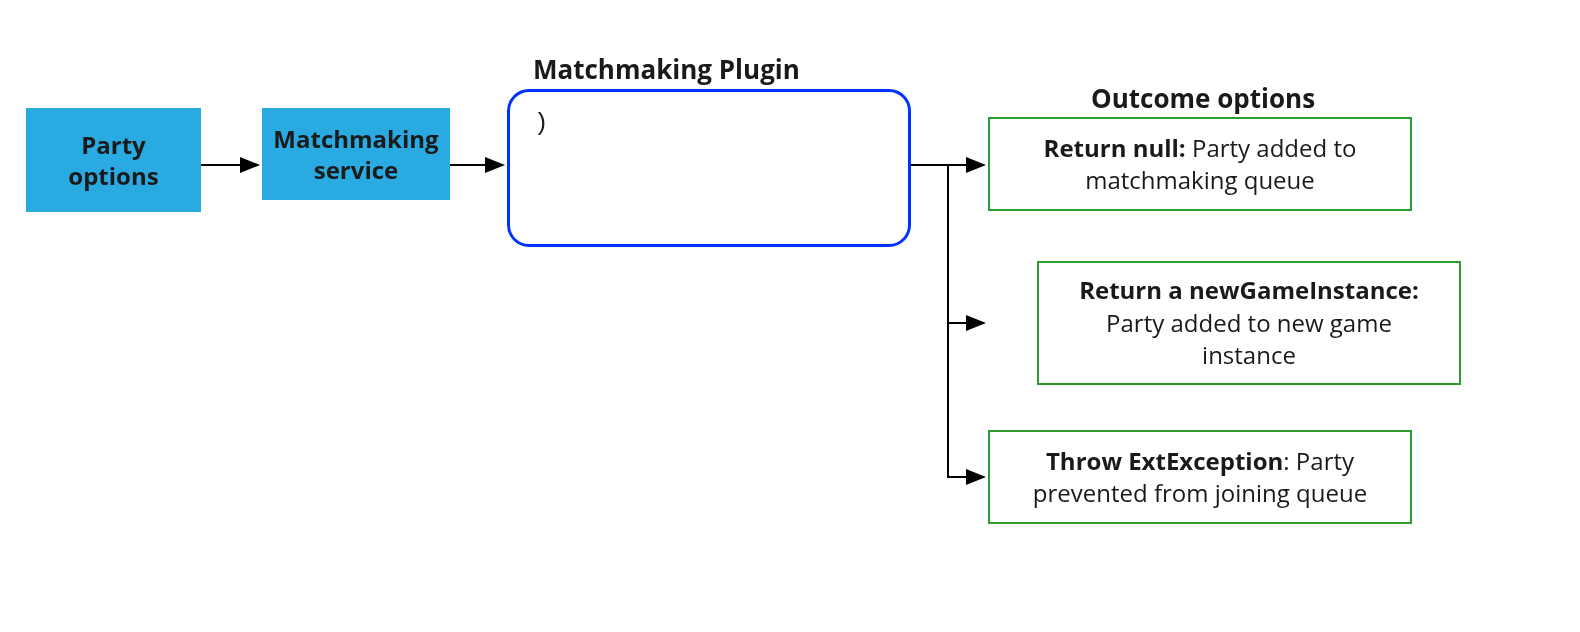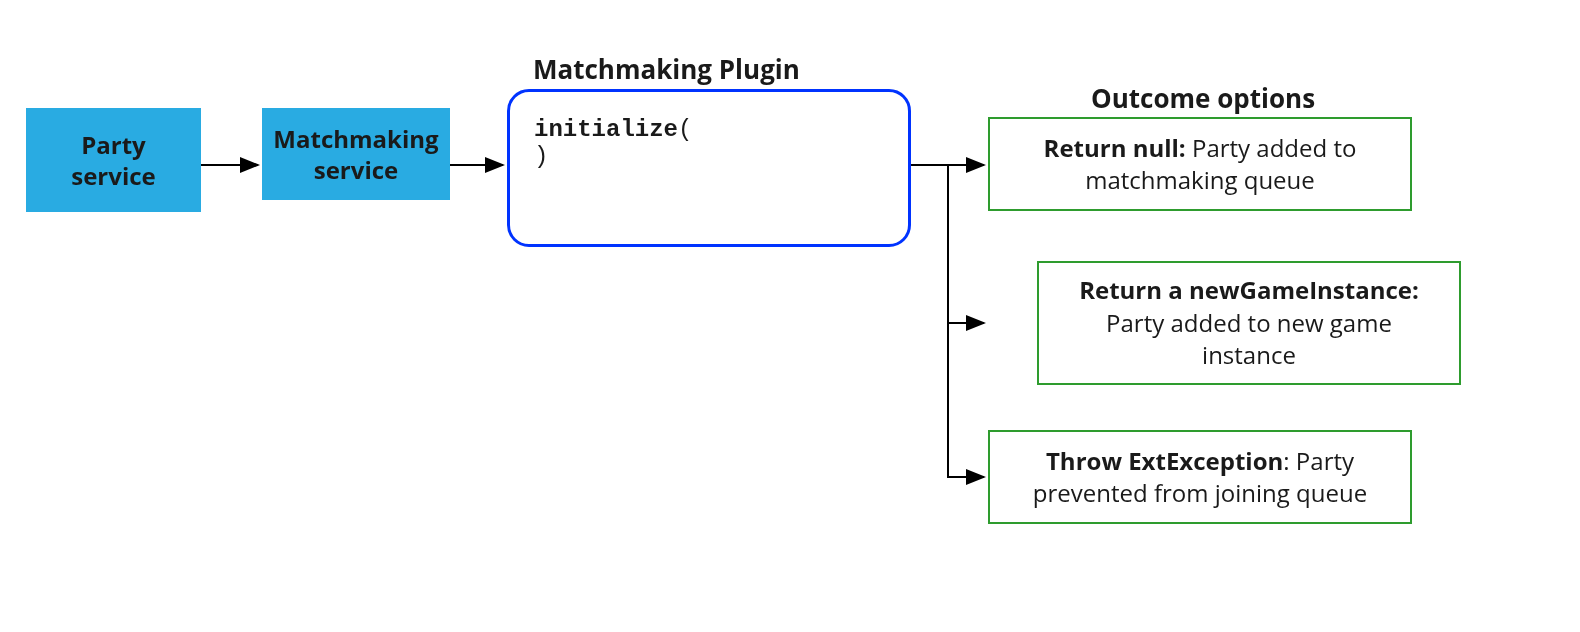--- a/index.html
+++ b/index.html
@@ -78,34 +78,31 @@
       width: 1580px;
       height: 632px;
       pointer-events: none;
     }
   </style>
 </head>
 <body>
 
 <div class="node blue-box" style="left:26px; top:108px; width:175px; height:104px;">
   <span style="white-space:pre-line;">Party
-service</span>
+options</span>
 </div>
 
 <div class="node blue-box" style="left:262px; top:108px; width:188px; height:92px;">
   <span style="white-space:pre-line;">Matchmaking
 service</span>
 </div>
 
 <div class="plugin-title" style="left:533px; top:51px;">Matchmaking Plugin</div>
 
 <div class="plugin-box" style="left:507px; top:89px; width:404px; height:158px;">
-  <div>
-    <span class="fn">initialize</span><span class="arg">(</span>
-  </div>
   <div class="arg">)</div>
 </div>
 
 <div class="outcome-title" style="left:1091px; top:80px;">Outcome options</div>
 
 <div class="green-box" style="left:988px; top:117px; width:424px; height:94px;">
   <span>
     <span class="bold">Return null:</span><span> Party added to matchmaking queue</span>
   </span>
 </div>

